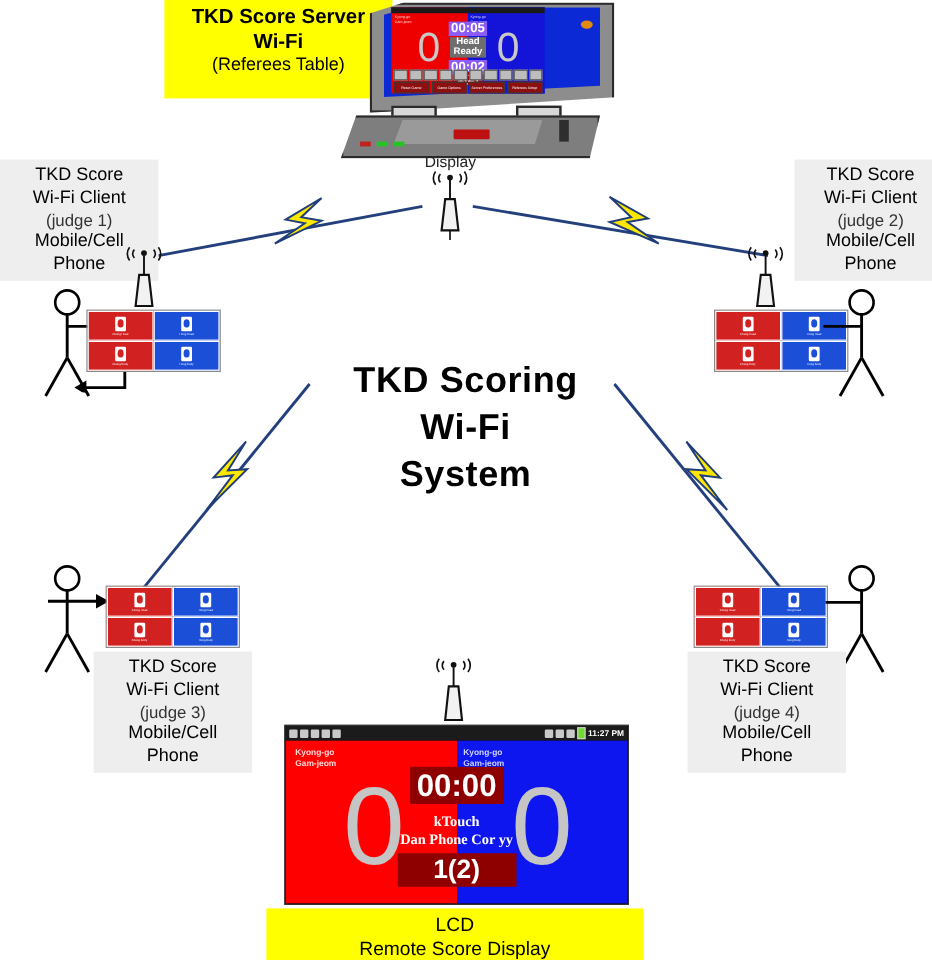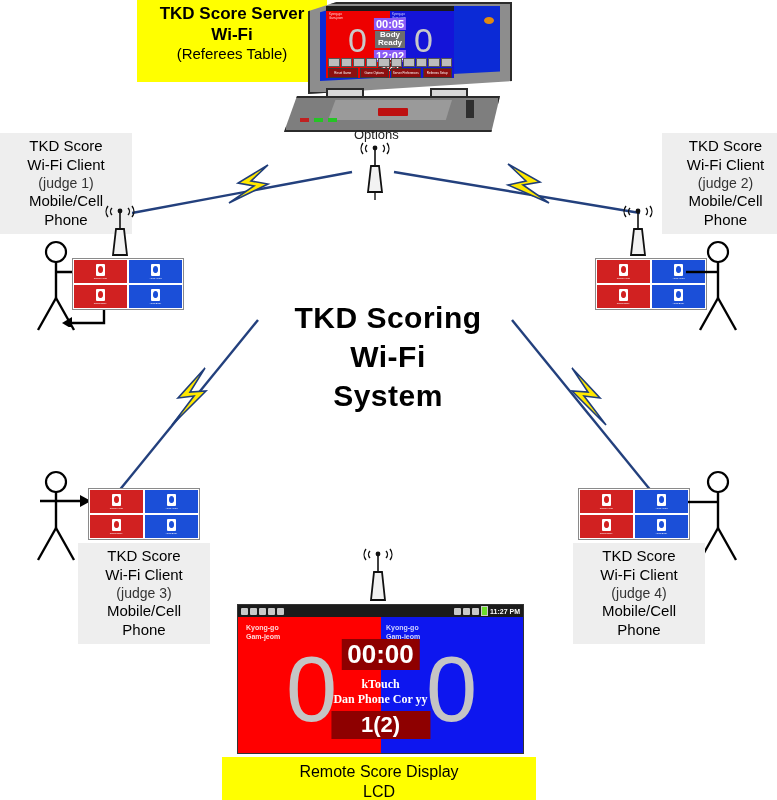--- a/index.html
+++ b/index.html
@@ -154,24 +154,24 @@
     <div class="tiny" style="left:66px;top:7px;color:#d8d8ff;">
       <div>Kyong-go</div>
       <div>Gam-jeom</div>
     </div>
 
     <div class="big0" style="left:22px;">0</div>
     <div class="big0" style="left:88px;">0</div>
 
     <div class="clock" style="top:12px;">00:05</div>
     <div class="gr" style="top:25px;">
-      <span>Body</span><br>
+      <span>Head</span><br>
       <span>Ready</span>
     </div>
-    <div class="clock" style="top:44px;">12:02</div>
+    <div class="clock" style="top:44px;">00:02</div>
     <div class="rnd" style="top:54px;">1(2)</div>
 
     <div class="btnrow" style="top:52px;">
       <div class="bx"></div>
       <div class="bx"></div>
       <div class="bx"></div>
       <div class="bx"></div>
       <div class="bx"></div>
       <div class="bx"></div>
       <div class="bx"></div>
@@ -196,21 +196,21 @@
   <div class="lt-base" style="left:4px;top:96px;width:212px;height:32px;
               clip-path:polygon(6% 0,100% 0,96% 100%,0 100%);"></div>
   <div class="abs" style="left:48px;top:100px;width:124px;height:20px;background:#9a9a9a;
               clip-path:polygon(6% 0,100% 0,95% 100%,0 100%);"></div>
   <div class="abs" style="left:98px;top:108px;width:30px;height:8px;background:#bd1010;border-radius:1px;"></div>
   <div class="abs" style="left:20px;top:118px;width:9px;height:4px;background:#c02020;"></div>
   <div class="abs" style="left:34px;top:118px;width:9px;height:4px;background:#25c425;"></div>
   <div class="abs" style="left:48px;top:118px;width:9px;height:4px;background:#25c425;"></div>
   <div class="abs" style="left:186px;top:100px;width:8px;height:18px;background:#2e2e2e;"></div>
 
-  <div class="lt-label" style="left:74px;top:127px;">Options</div>
+  <div class="lt-label" style="left:74px;top:127px;">Display</div>
 </div>
 
 <div class="abs ant" style="left:355px;top:142px;width:40px;height:58px;">
   <svg width="40" height="58" viewBox="0 0 40 58">
     <g fill="none" stroke="#111" stroke-width="1.4">
       <path d="M12 10 a5 5 0 0 1 0 -7"></path>
         <path d="M8 12 a9 9 0 0 1 0 -11"></path>
       <path d="M28 10 a5 5 0 0 0 0 -7"></path>
         <path d="M32 12 a9 9 0 0 0 0 -11"></path>
     </g>
@@ -493,15 +493,15 @@
 
   <div class="name" style="top:72px;font-family:Liberation Serif, serif;">
     <span>kTouch</span><br>
     <span>Dan Phone Cor yy</span>
   </div>
 
   <div class="round" style="top:106px;">1(2)</div>
 </div>
 
 <div class="abs yellow-box" style="left:222px;top:757px;width:314px;height:43px;padding-top:5px;box-sizing:border-box;">
+  <div class="l4" style="font-size:16px;">LCD</div>
   <div class="l4" style="font-size:16px;">Remote Score Display</div>
-  <div class="l4" style="font-size:16px;">LCD</div>
 </div>
 
 </body></html>

